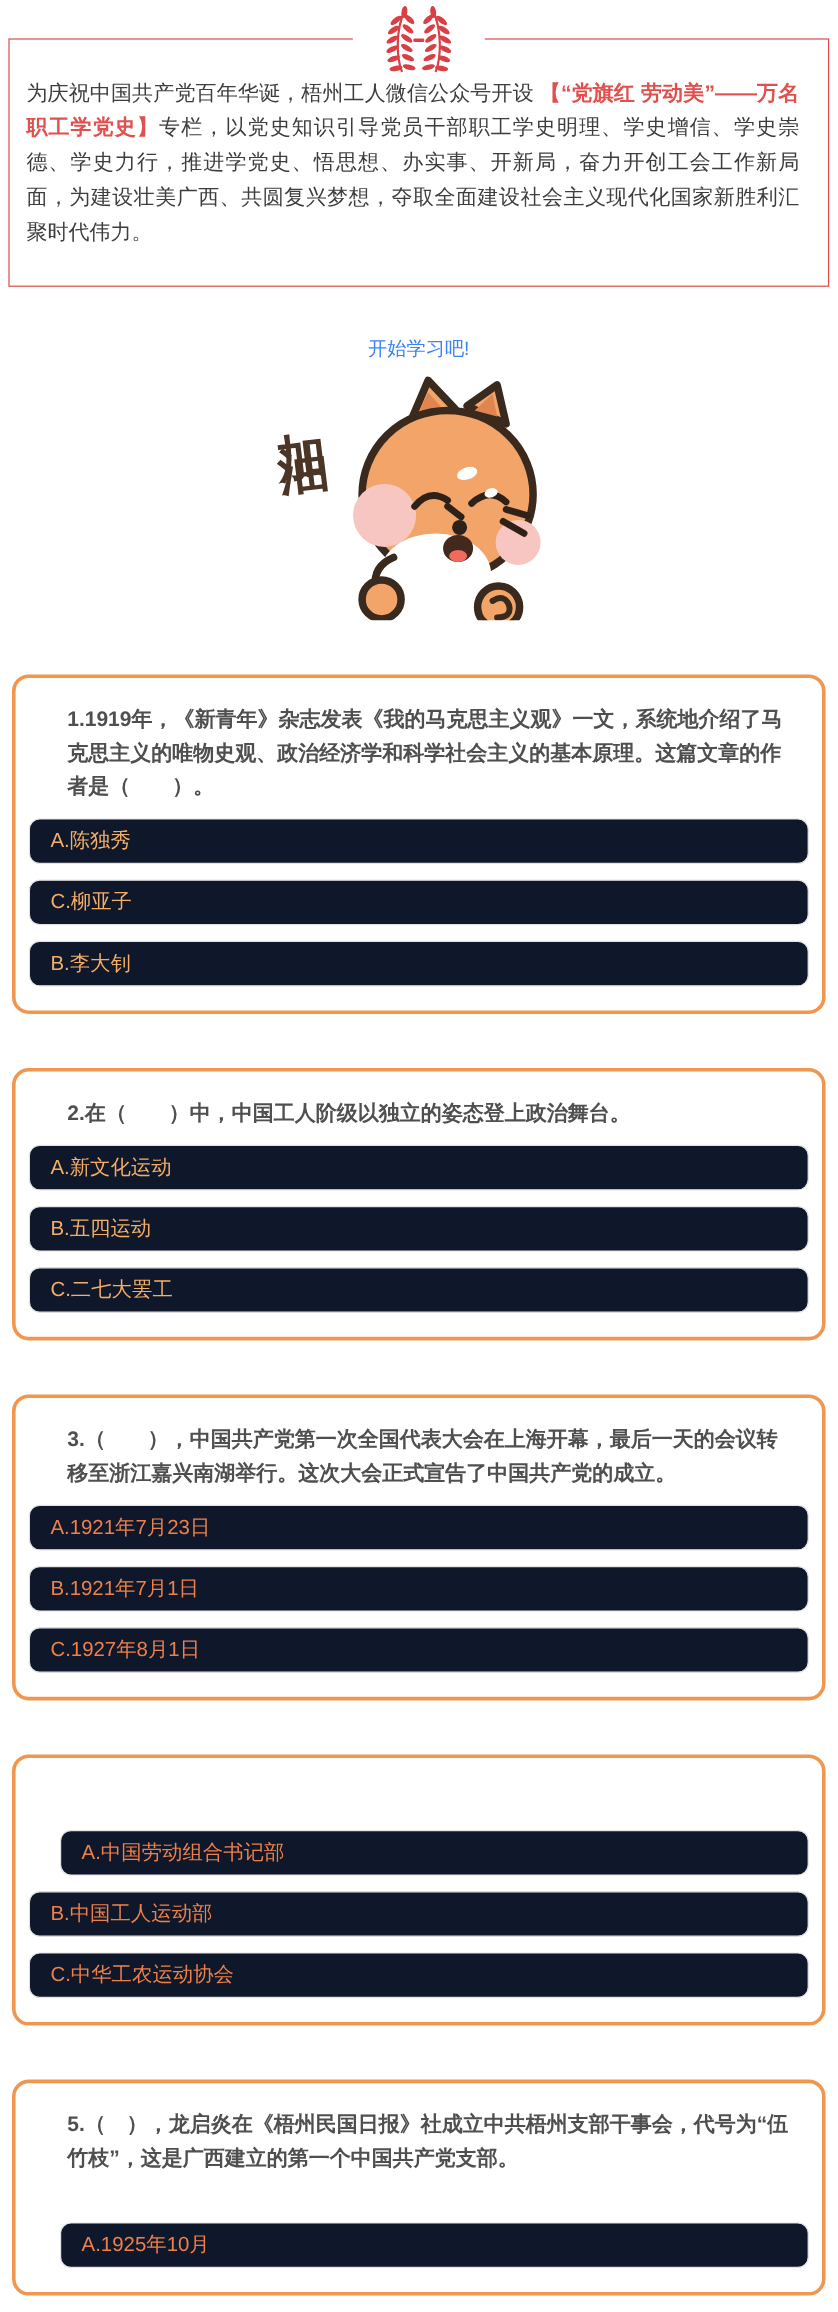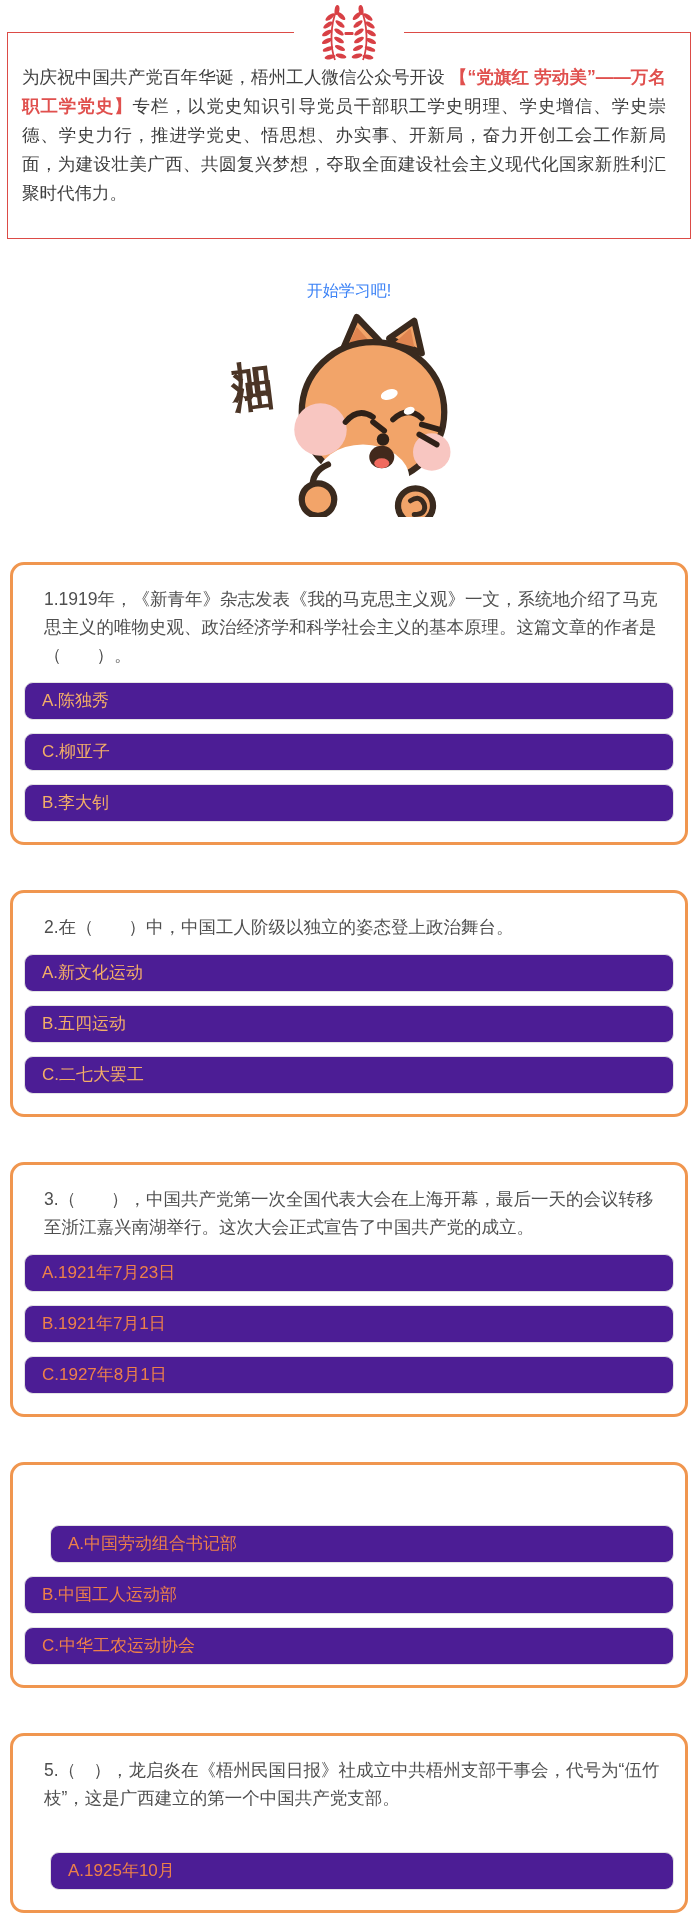--- a/index.html
+++ b/index.html
@@ -13,22 +13,22 @@
   .intro-text { margin:0; font-size:17.5px; line-height:29px; color:#3d3d3d; text-align:justify; }
   .intro-text .hl { color:#e0504e; font-weight:bold; }
 
   
   .study-prompt { text-align:center; margin-top:42px; font-size:16px; color:#3b82f6; }
   .sticker { display:flex; justify-content:center; align-items:flex-start; margin-top:10px; height:205px; overflow:hidden; }
   .jiayou { writing-mode:vertical-rl; text-orientation:upright; font-size:42px; font-weight:bold; color:#4b3526; margin-top:14px; margin-right:6px; transform:rotate(-7deg); letter-spacing:10px; line-height:1; }
 
   
   .question-card { margin:45px 10px 0 10px; border:3px solid #f0964f; border-radius:14px; padding:20px 11px 20px 11px; background:#ffffff; }
-  .q-text { margin:0 13px 0 20px; font-size:17.5px; line-height:28px; color:#4f4f4f; }
-  .option { margin:13px 0 0 0; border:1px solid #e4e4e4; border-radius:9px; padding:6px 17px 7px 17px; font-size:17px; background:#4c1d95; }
+  .q-text { margin:0 13px 0 32px; font-size:17.5px; line-height:28px; color:#4f4f4f;font-weight:bold; }
+  .option { margin:13px 0 0 0; border:1px solid #e4e4e4; border-radius:9px; padding:6px 17px 7px 17px; font-size:17px; background:#0f172a; }
   .question-card.spaced .option.first { margin-top:40px;margin-left:26px; }
   .opt-light .option-label { color:#f3ae67; }
   .opt-deep  .option-label { color:#ee8049; }
 </style>
 </head>
 <body>
 
 <div class="page">
 
   <div class="intro-box">

